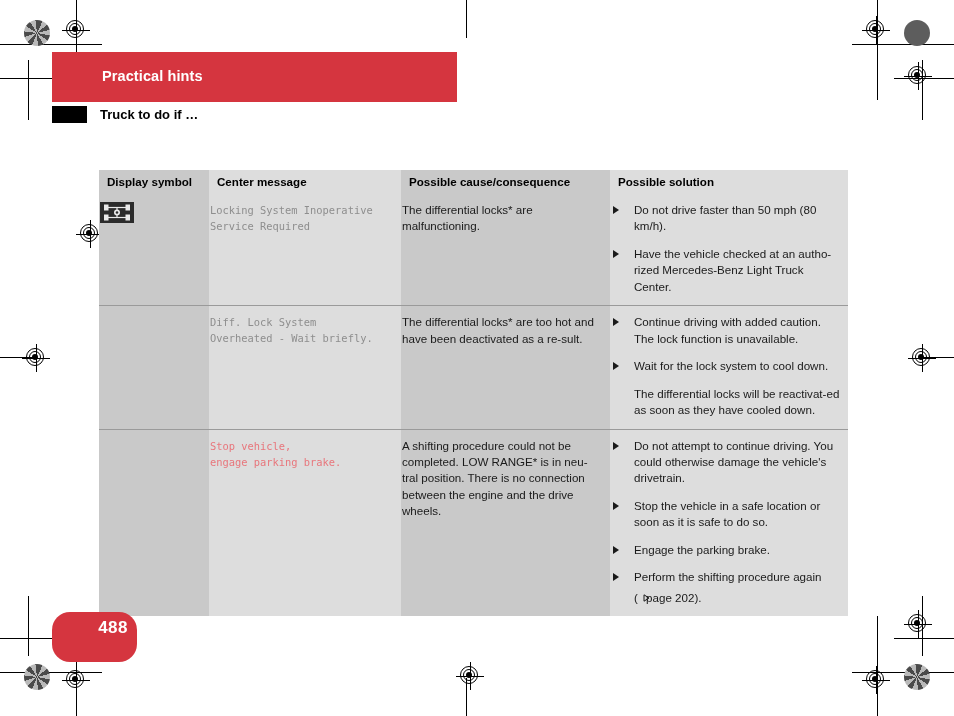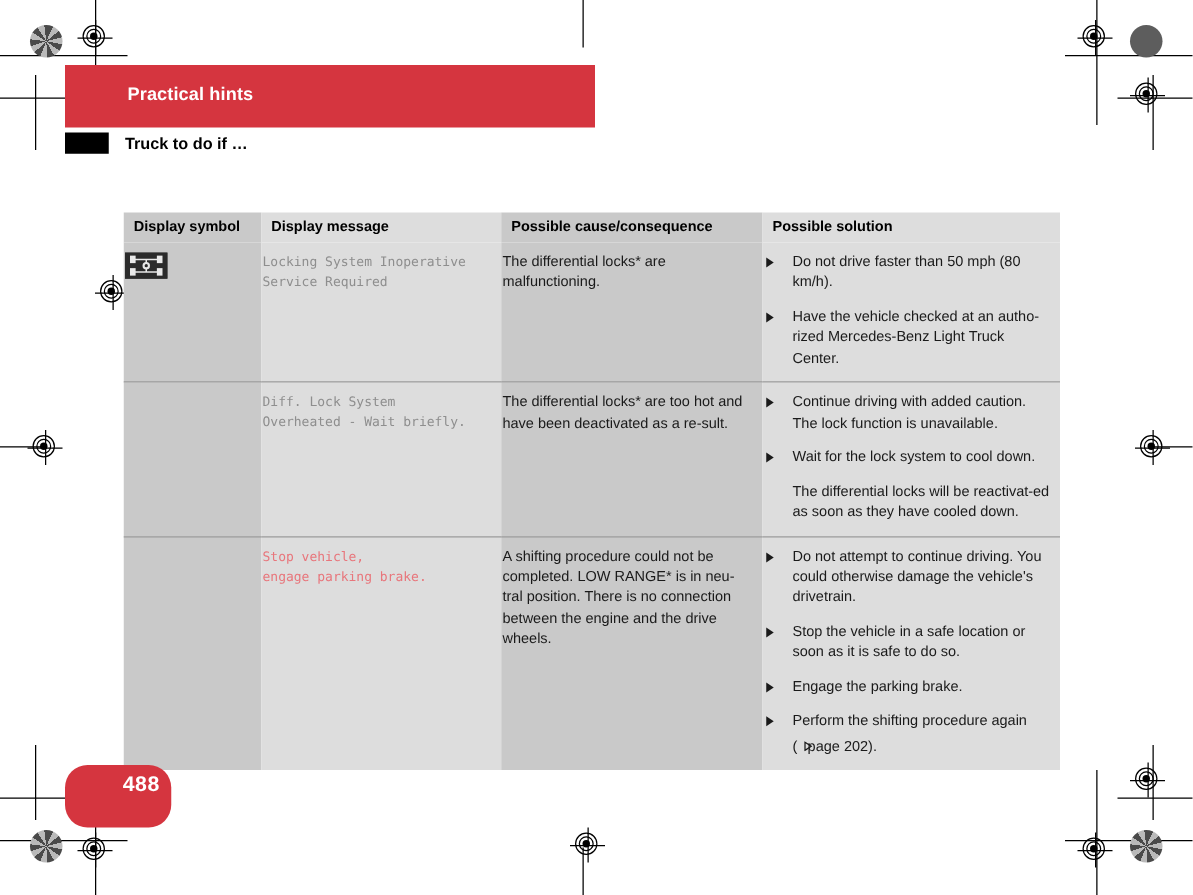--- a/index.html
+++ b/index.html
@@ -77,21 +77,20 @@
   }
 
   
   .chapter-bar {
     position: absolute;
     left: 52px;
     top: 52px;
     width: 405px;
     height: 50px;
     background: #d5353f;
-    padding-left: 19px;
   }
   .chapter-title {
     position: absolute;
     left: 50px;
     top: 16px;
     color: #ffffff;
     font-size: 14.5px;
     font-weight: bold;
     letter-spacing: 0.1px;
   }
@@ -346,21 +345,21 @@
 <table class="table">
   <colgroup>
     <col class="c1">
       <col class="c2">
       <col class="c3">
       <col class="c4">
   </colgroup>
   <thead>
     <tr>
       <th class="odd">Display symbol</th>
-      <th class="even">Display message</th>
+      <th class="even">Center message</th>
       <th class="odd">Possible cause/consequence</th>
       <th class="even">Possible solution</th>
     </tr>
   </thead>
   <tbody>
 
     <tr class="first-row">
       <td class="odd sym-cell">
         <span class="sym-icon">
           <svg width="34" height="21" viewBox="0 0 34 21" xmlns="http://www.w3.org/2000/svg">

